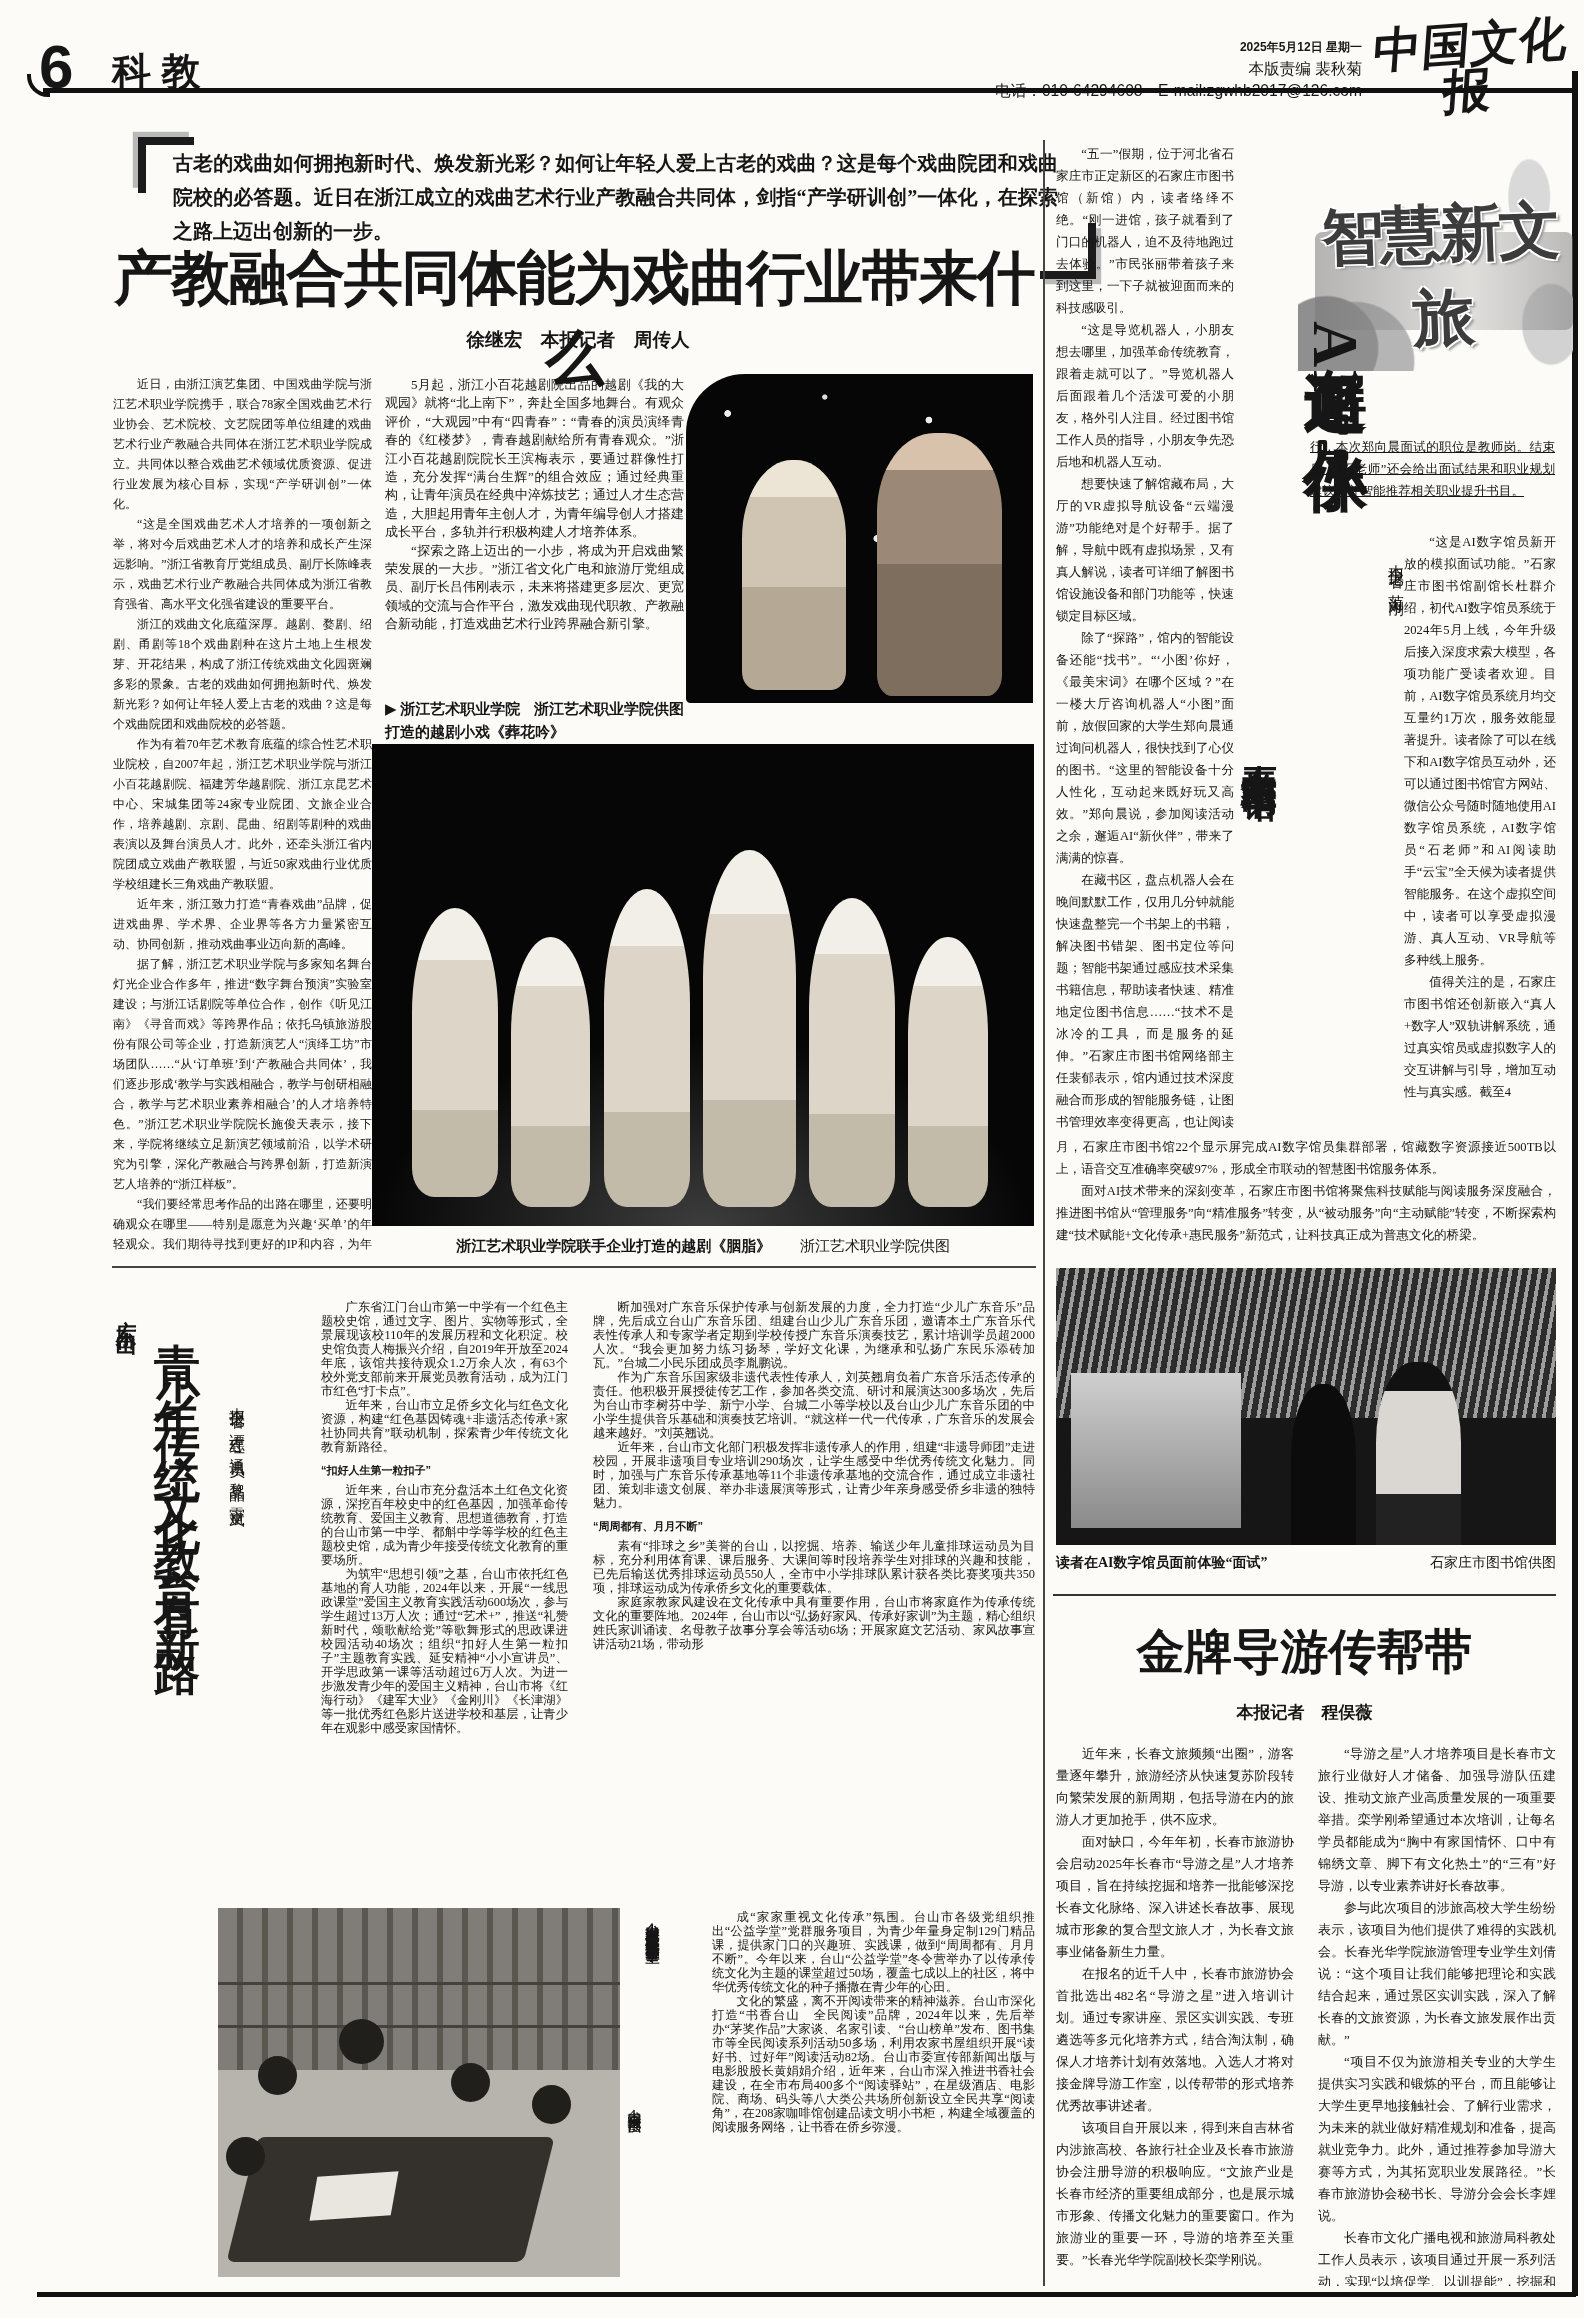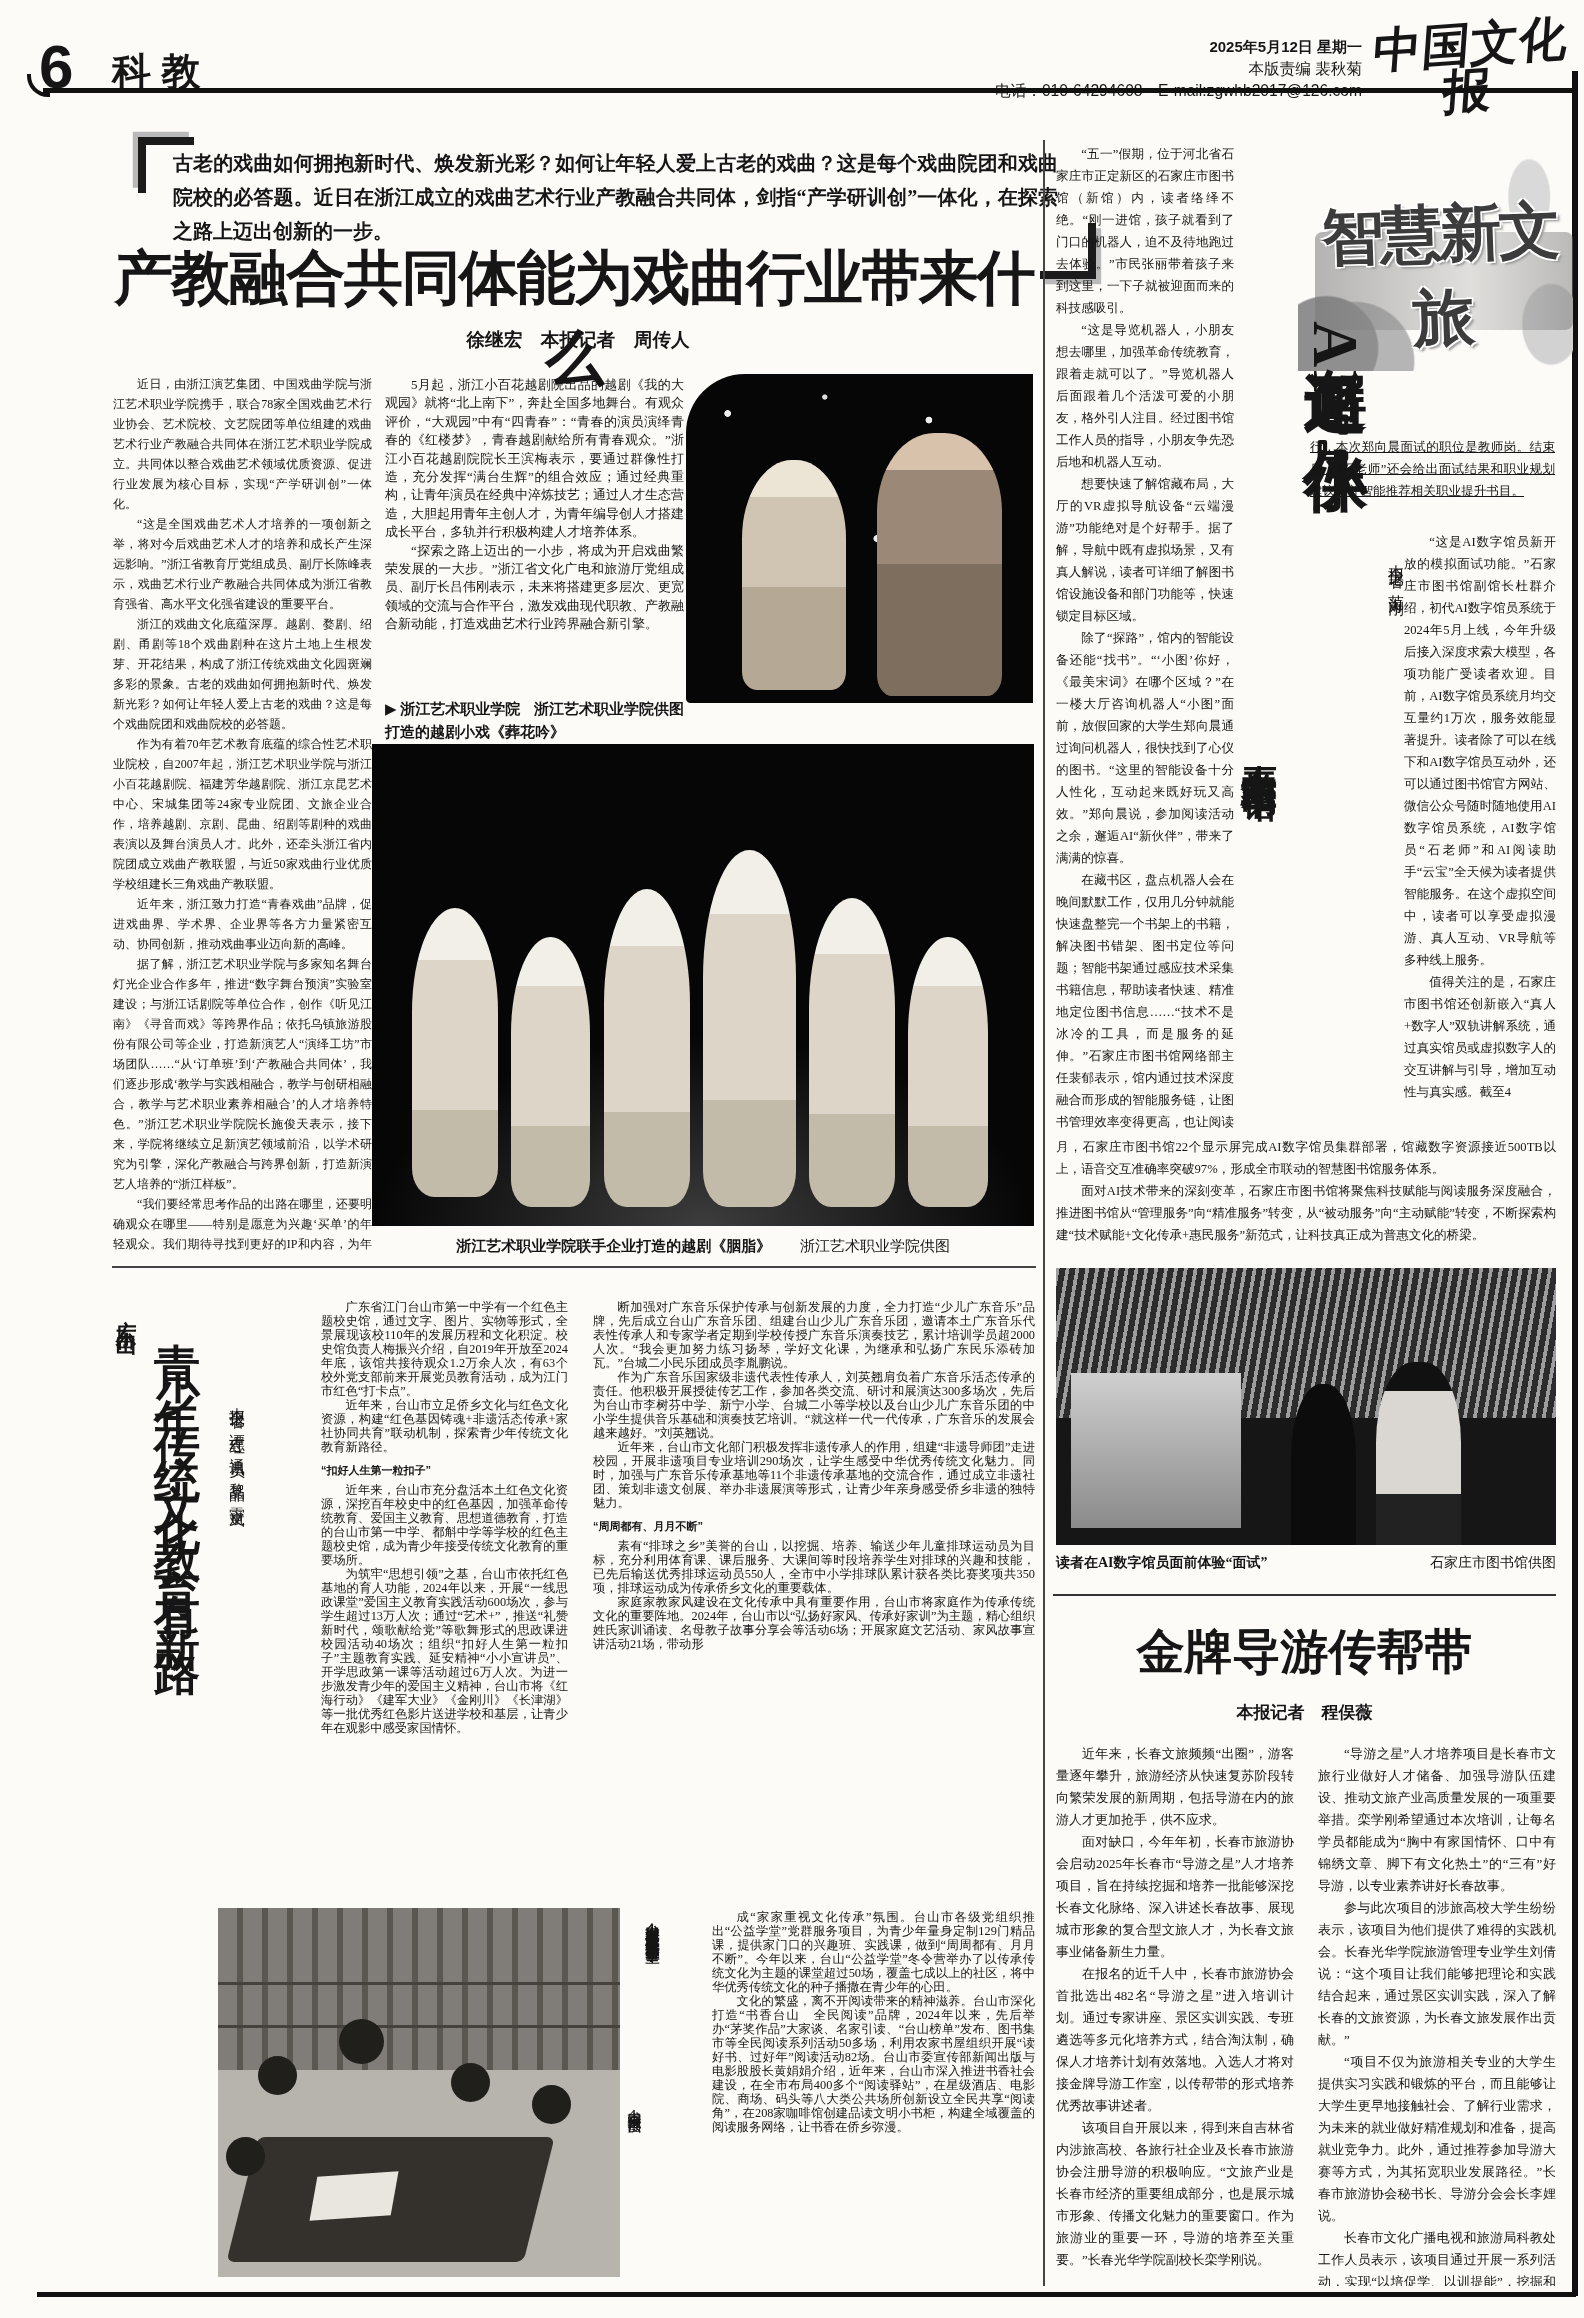--- a/index.html
+++ b/index.html
@@ -7,21 +7,21 @@
         font-family:"Liberation Serif","DejaVu Serif",serif;overflow:hidden;margin:0 auto;}
   .abs{position:absolute;}
   .vert{writing-mode:vertical-rl;}
   p{margin:0;text-indent:2em;}
   h1,h2,h3{margin:0;font-weight:700;}
 
   
   .pageno{left:39px;top:31px;font-size:62px;font-weight:900;font-family:"Liberation Sans",sans-serif;}
   .section{left:112px;top:45px;font-size:39px;font-weight:900;letter-spacing:10.4px;}
   .hdrinfo{right:223px;top:36px;text-align:right;font-size:15.6px;line-height:22px;font-family:"Liberation Sans",sans-serif;}
-  .hdrinfo .d{font-weight:700;font-size:15px;}
+  .hdrinfo .d{font-weight:700;font-size:12px;}
   .masthead{right:12px;top:22px;width:208px;font-size:48px;font-weight:900;line-height:0.95;
             transform:rotate(-4deg) skewX(-8deg);letter-spacing:0.7px;text-align:center;}
   .hdr-rule{left:43px;right:9px;top:88px;height:5.2px;background:#111;}
   .hdr-curl{left:27px;top:74px;width:19.3px;height:19.3px;border:4.5px solid #111;border-top:none;border-right:none;border-radius:0 0 0 21px;}
   .edge-right{right:7.4px;top:71px;width:5.2px;height:2225px;background:#111;}
   .rule-bottom{left:37px;right:9px;top:2292px;height:4.5px;background:#111;}
 
   
   .bk{width:48px;height:48px;}
   .bk-tl{left:138px;top:137px;border-top:8.2px solid #1b1b1b;border-left:8.2px solid #1b1b1b;box-shadow:-5.2px -5.2px 0 #b9b9b9;}

